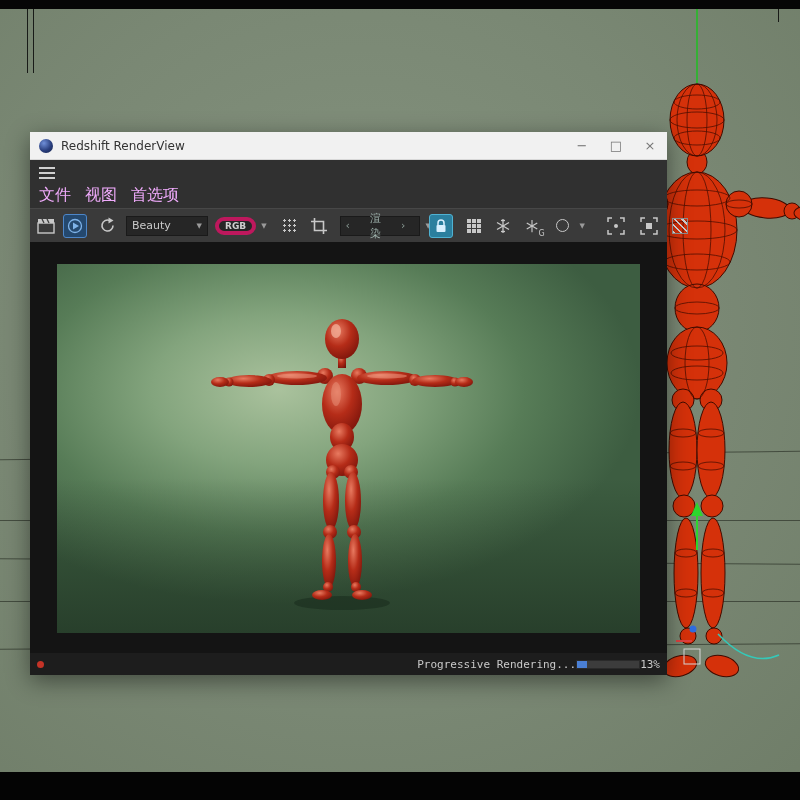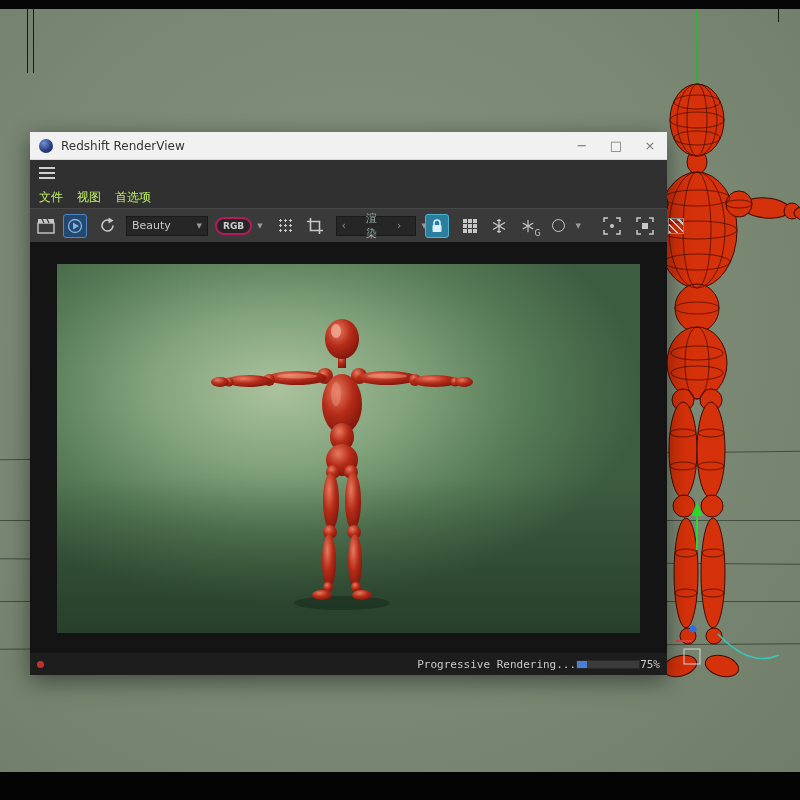--- a/index.html
+++ b/index.html
@@ -21,33 +21,33 @@
   .logo{width:14px;height:14px;border-radius:50%;margin:0 8px 0 9px;
         background:radial-gradient(circle at 35% 30%, #6f8fd8 0%, #2a3f7e 55%, #111d44 100%);}
   .title{font-size:12px;color:#333;}
   .win-controls{margin-left:auto;display:flex;height:100%;}
   .win-controls span{width:34px;height:100%;display:flex;align-items:center;justify-content:center;
                      color:#777;font-size:13px;cursor:default;}
   .header{position:absolute;left:0;top:28px;width:100%;height:48px;background:#303030;box-sizing:border-box;}
   .hamburger{position:absolute;left:9px;top:7px;width:16px;height:12px;
              background:linear-gradient(#cfcfcf 0 2px,transparent 2px 5px,#cfcfcf 5px 7px,transparent 7px 10px,#cfcfcf 10px 12px);}
   .menus{position:absolute;left:0;bottom:2px;display:flex;gap:14px;padding-left:9px;}
-  .menus span{font-size:12px;color:#bef264;}
+  .menus span{font-size:16px;color:#f0abfc;}
   .toolbar{position:absolute;left:0;top:76px;width:100%;height:34px;background:#3a3a3a;
            border-top:1px solid #474747;display:flex;align-items:center;gap:5px;
            padding:0 4px;box-sizing:border-box;}
   .tb-icon{width:24px;height:24px;display:flex;align-items:center;justify-content:center;flex:0 0 auto;}
   .tb-btn{width:24px;height:24px;display:flex;align-items:center;justify-content:center;
           border-radius:3px;flex:0 0 auto;box-sizing:border-box;}
   .play-active{background:#24486e;border:1px solid #4d86c8;}
   .lock-active{background:#2b7f9e;border:1px solid #4fb2d2;}
   .dropdown{height:20px;background:#262626;border:1px solid #1a1a1a;display:flex;align-items:center;
             padding:0 5px;gap:20px;color:#c9c9c9;font-size:11px;flex:0 0 auto;box-sizing:border-box;}
   .caret{font-size:7px;color:#9a9a9a;}
-  .rgb-pill{height:18px;border-radius:9px;background:#262626;border:2px solid #be185d;
+  .rgb-pill{height:18px;border-radius:9px;background:#262626;border:4px solid #be185d;
             color:#cfcfcf;font-size:9px;font-weight:bold;display:flex;align-items:center;
             padding:0 6px;flex:0 0 auto;box-sizing:border-box;}
   .render-nav{color:#9fb3ad;}
   .render-nav .navarrow{font-size:11px;color:#8a9a94;}
   .icon-dots{width:15px;height:15px;
              background-image:radial-gradient(#c8c8c8 1px,transparent 1.3px);background-size:5px 5px;}
   .icon-sq{width:4px;height:4px;background:#c8c8c8;margin:-10px 0 0 -10px;
            box-shadow:5px 0 #c8c8c8,10px 0 #c8c8c8,0 5px #c8c8c8,5px 5px #c8c8c8,10px 5px #c8c8c8,
                       0 10px #c8c8c8,5px 10px #c8c8c8,10px 10px #c8c8c8;}
   .icon-circle{width:13px;height:13px;border:1.5px solid #c8c8c8;border-radius:50%;box-sizing:border-box;}
@@ -339,18 +339,18 @@
       </div>
     </div>
 
     <div class="statusbar">
       <span class="status-dot"></span>
       <span class="status-right">
         <span>Progressive Rendering...</span>
         <span class="progress-track">
           <span class="progress-fill" style="display: block; width: 16%;"></span>
         </span>
-        <span>75%</span>
+        <span>13%</span>
       </span>
     </div>
 
   </div>
 </div>
 
 </body></html>

